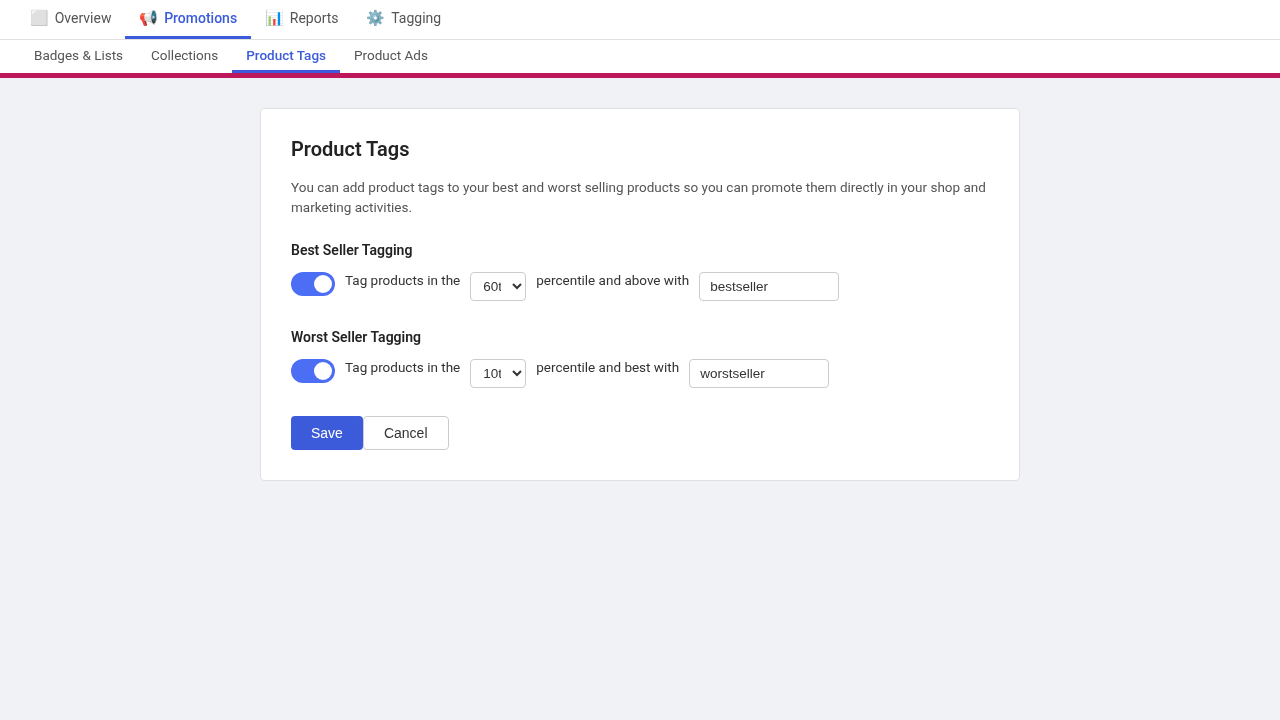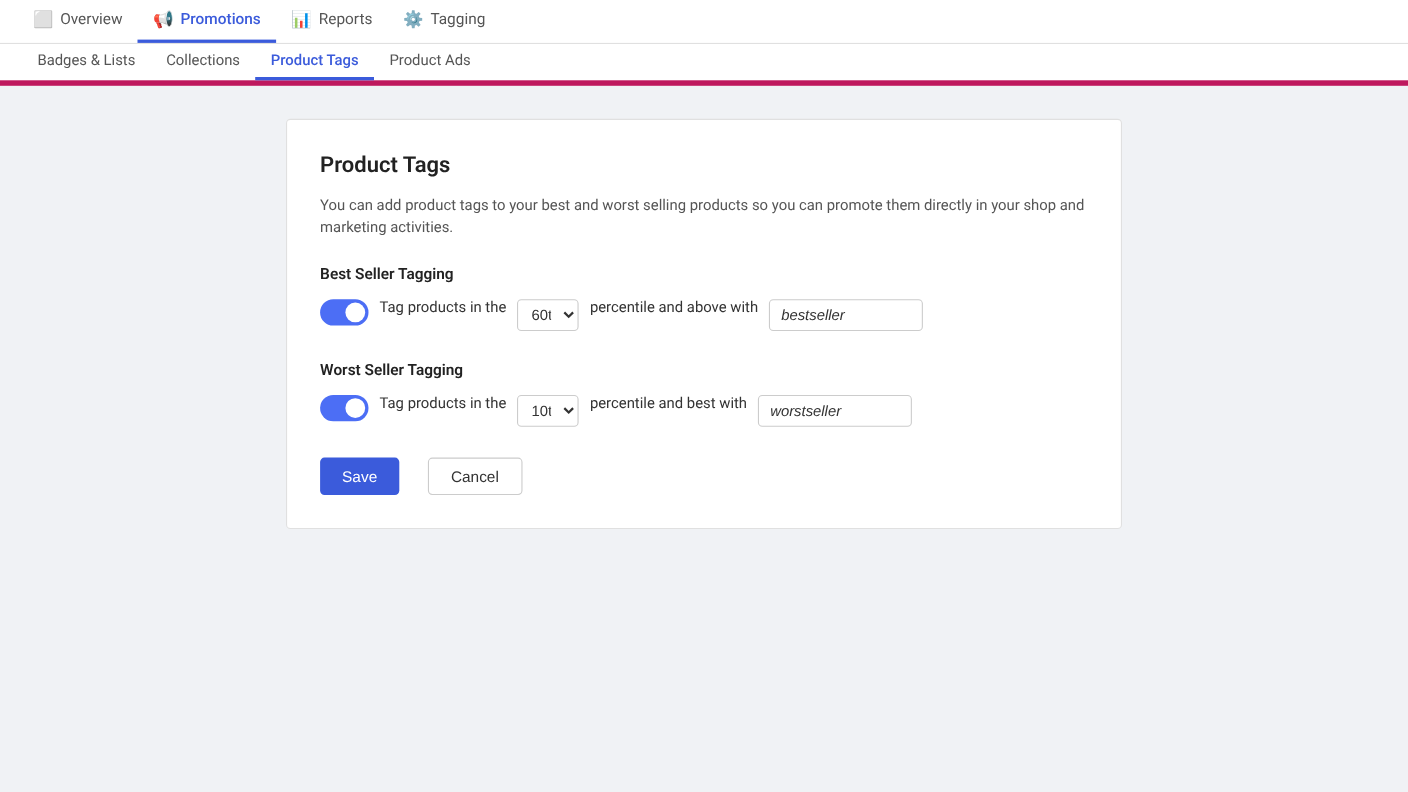--- a/index.html
+++ b/index.html
@@ -162,26 +162,25 @@
       width: 56px;
     }
 
     .tag-input {
       padding: 5px 10px;
       border: 1px solid #ccc;
       border-radius: 4px;
       font-size: 13.5px;
       color: #333;
       width: 140px;
-      font-style: italic;
     }
 
     .button-row {
       display: flex;
-      gap: 26px;
+      gap: 0;
     }
 
     .btn-save {
       background: #3b5bdb;
       color: #fff;
       border: none;
       border-radius: 4px;
       padding: 8px 20px;
       font-size: 14px;
       cursor: pointer;

